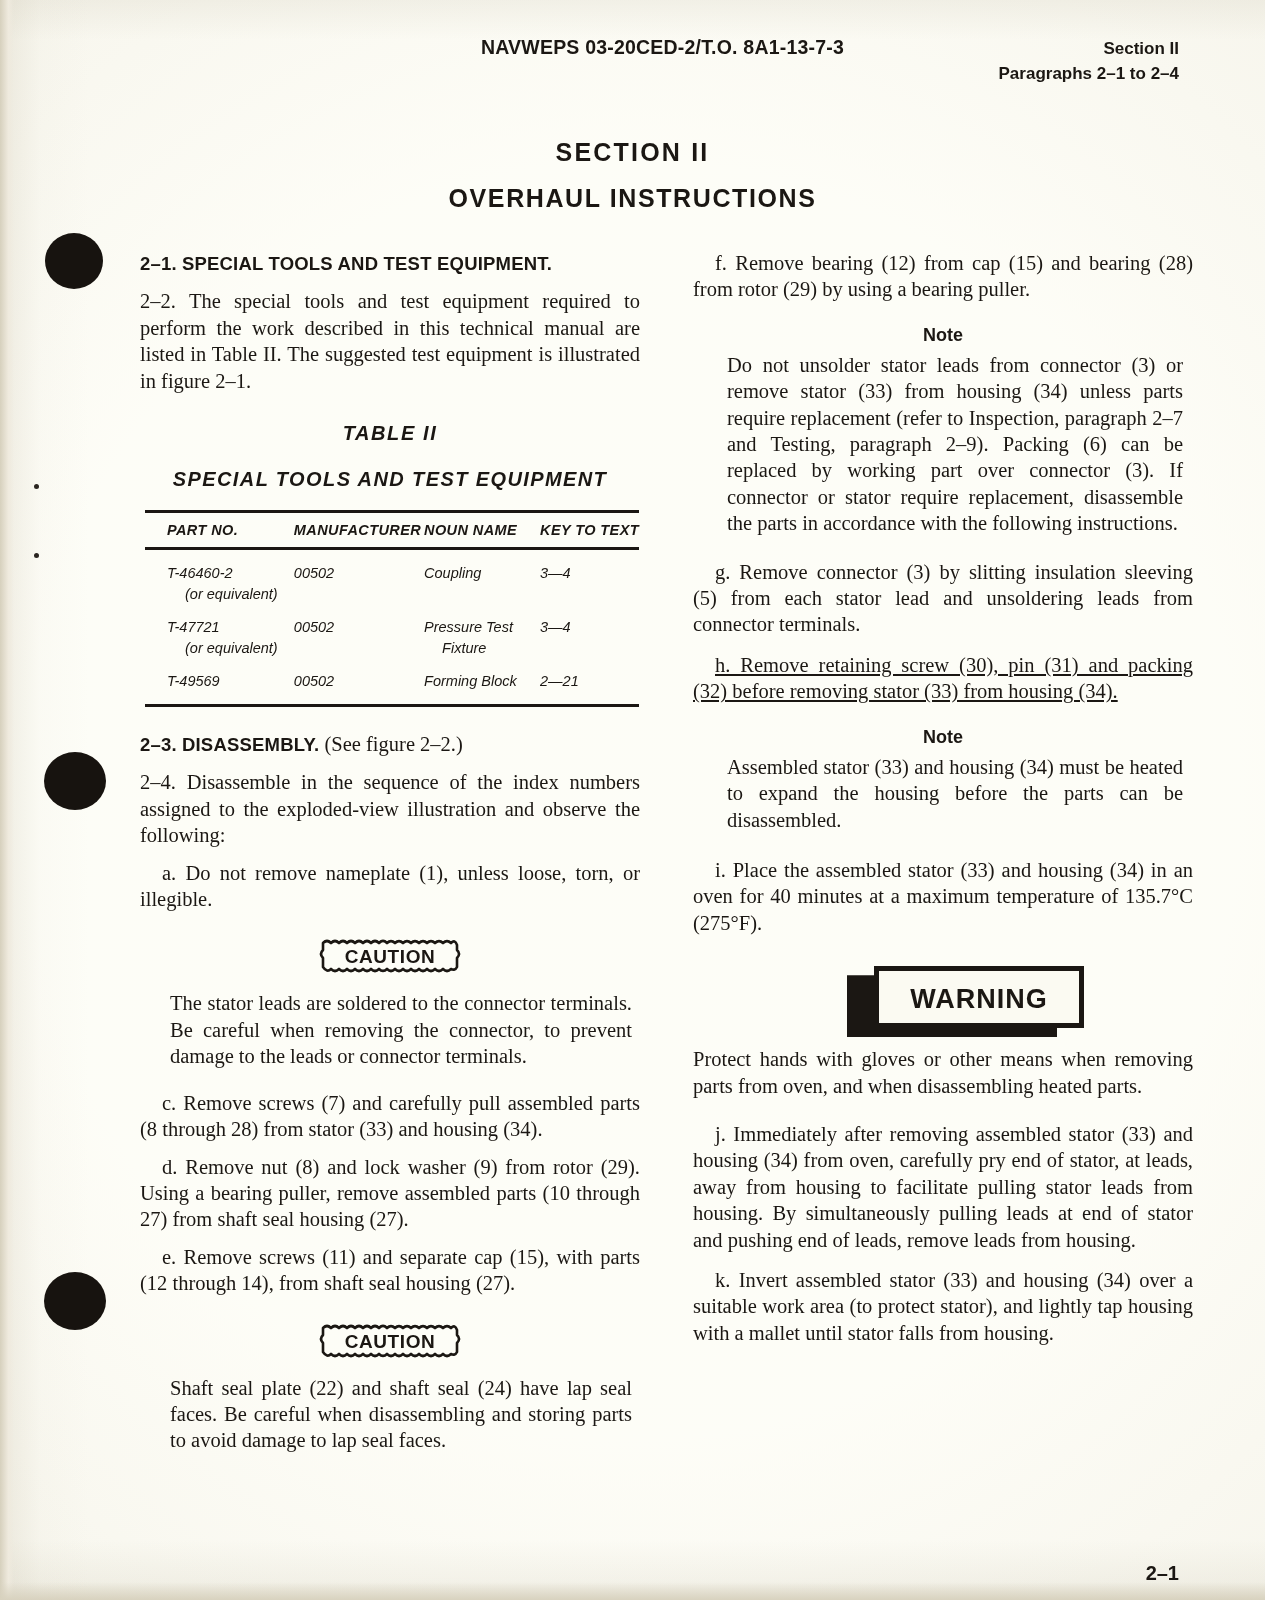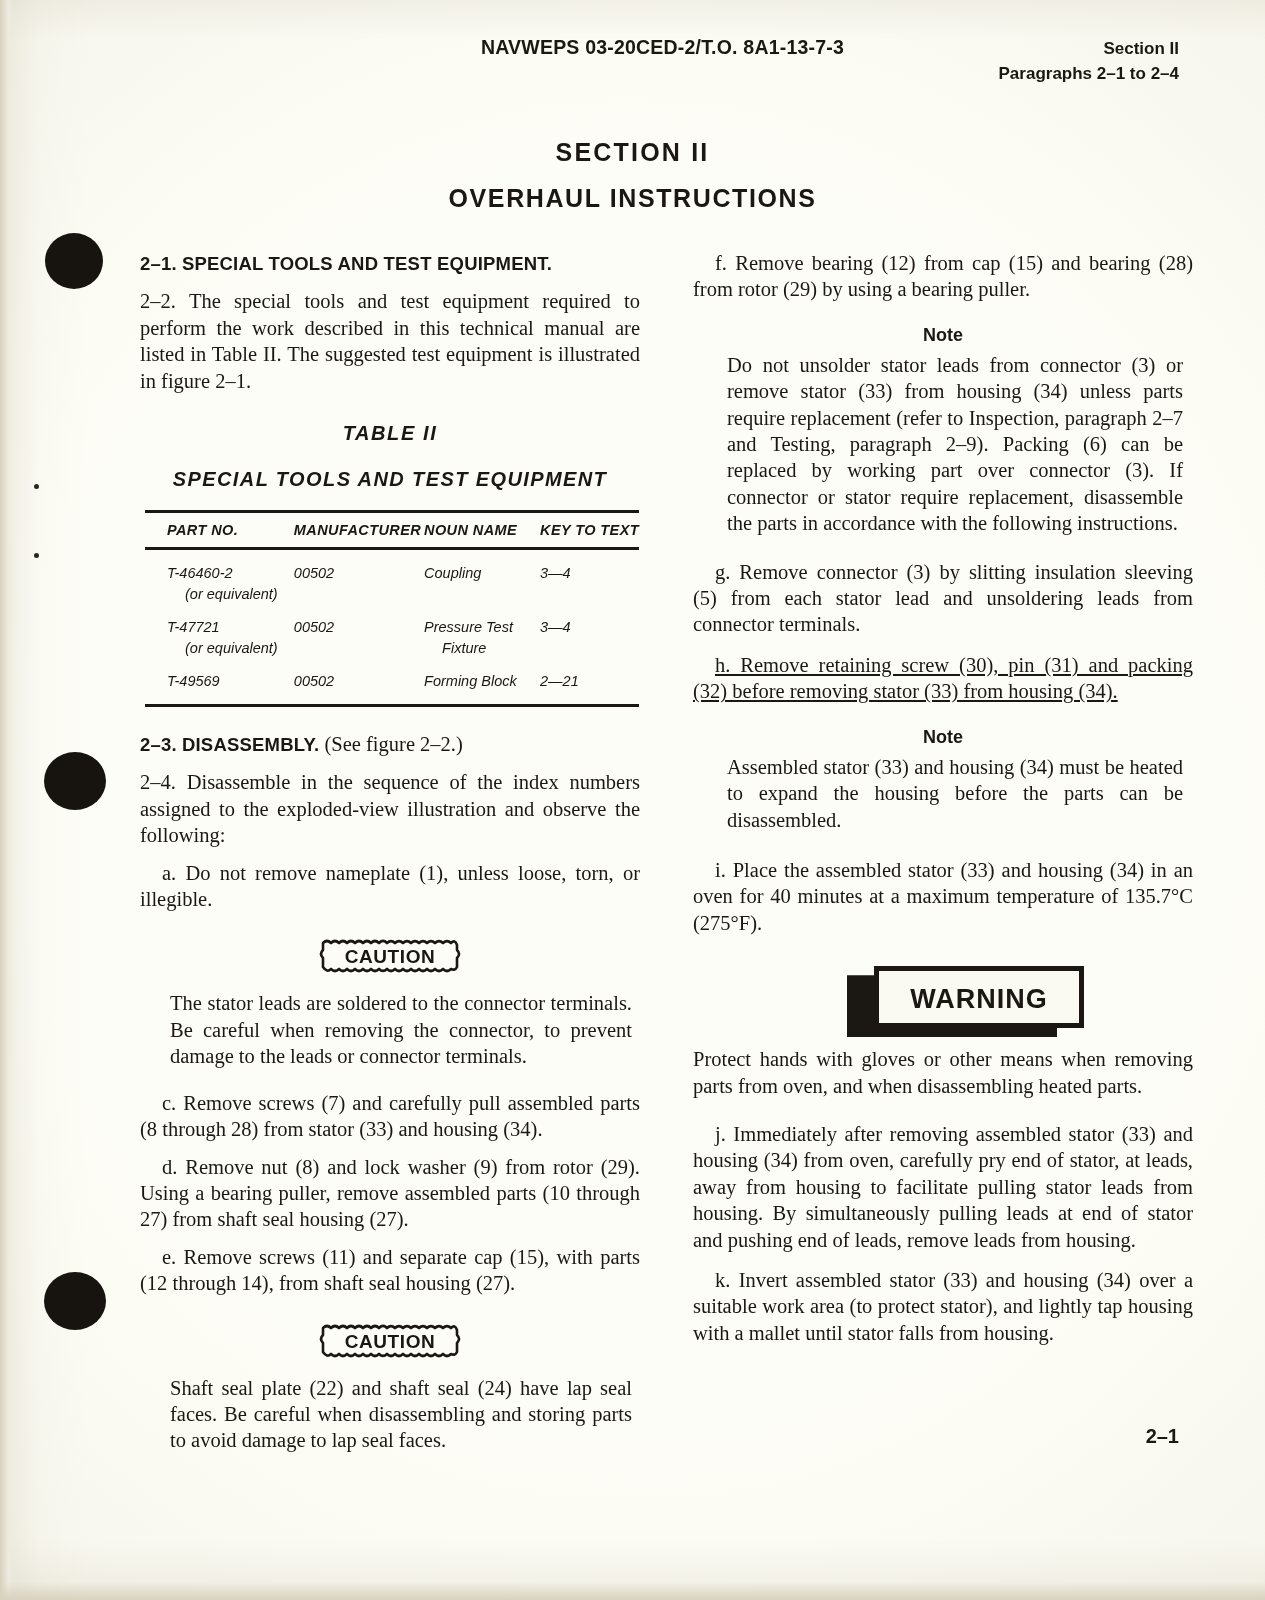--- a/index.html
+++ b/index.html
@@ -233,21 +233,21 @@
     font-family: "Liberation Sans", sans-serif;
     font-weight: bold;
     font-size: 27px;
     letter-spacing: 1px;
   }
 
   
   .folio {
     position: absolute;
     right: 86px;
-    top: 1425px;
+    top: 1562px;
     font-family: "Liberation Sans", sans-serif;
     font-weight: bold;
     font-size: 20px;
   }
 </style>
 </head>
 <body>
 
 <div class="page">
 

